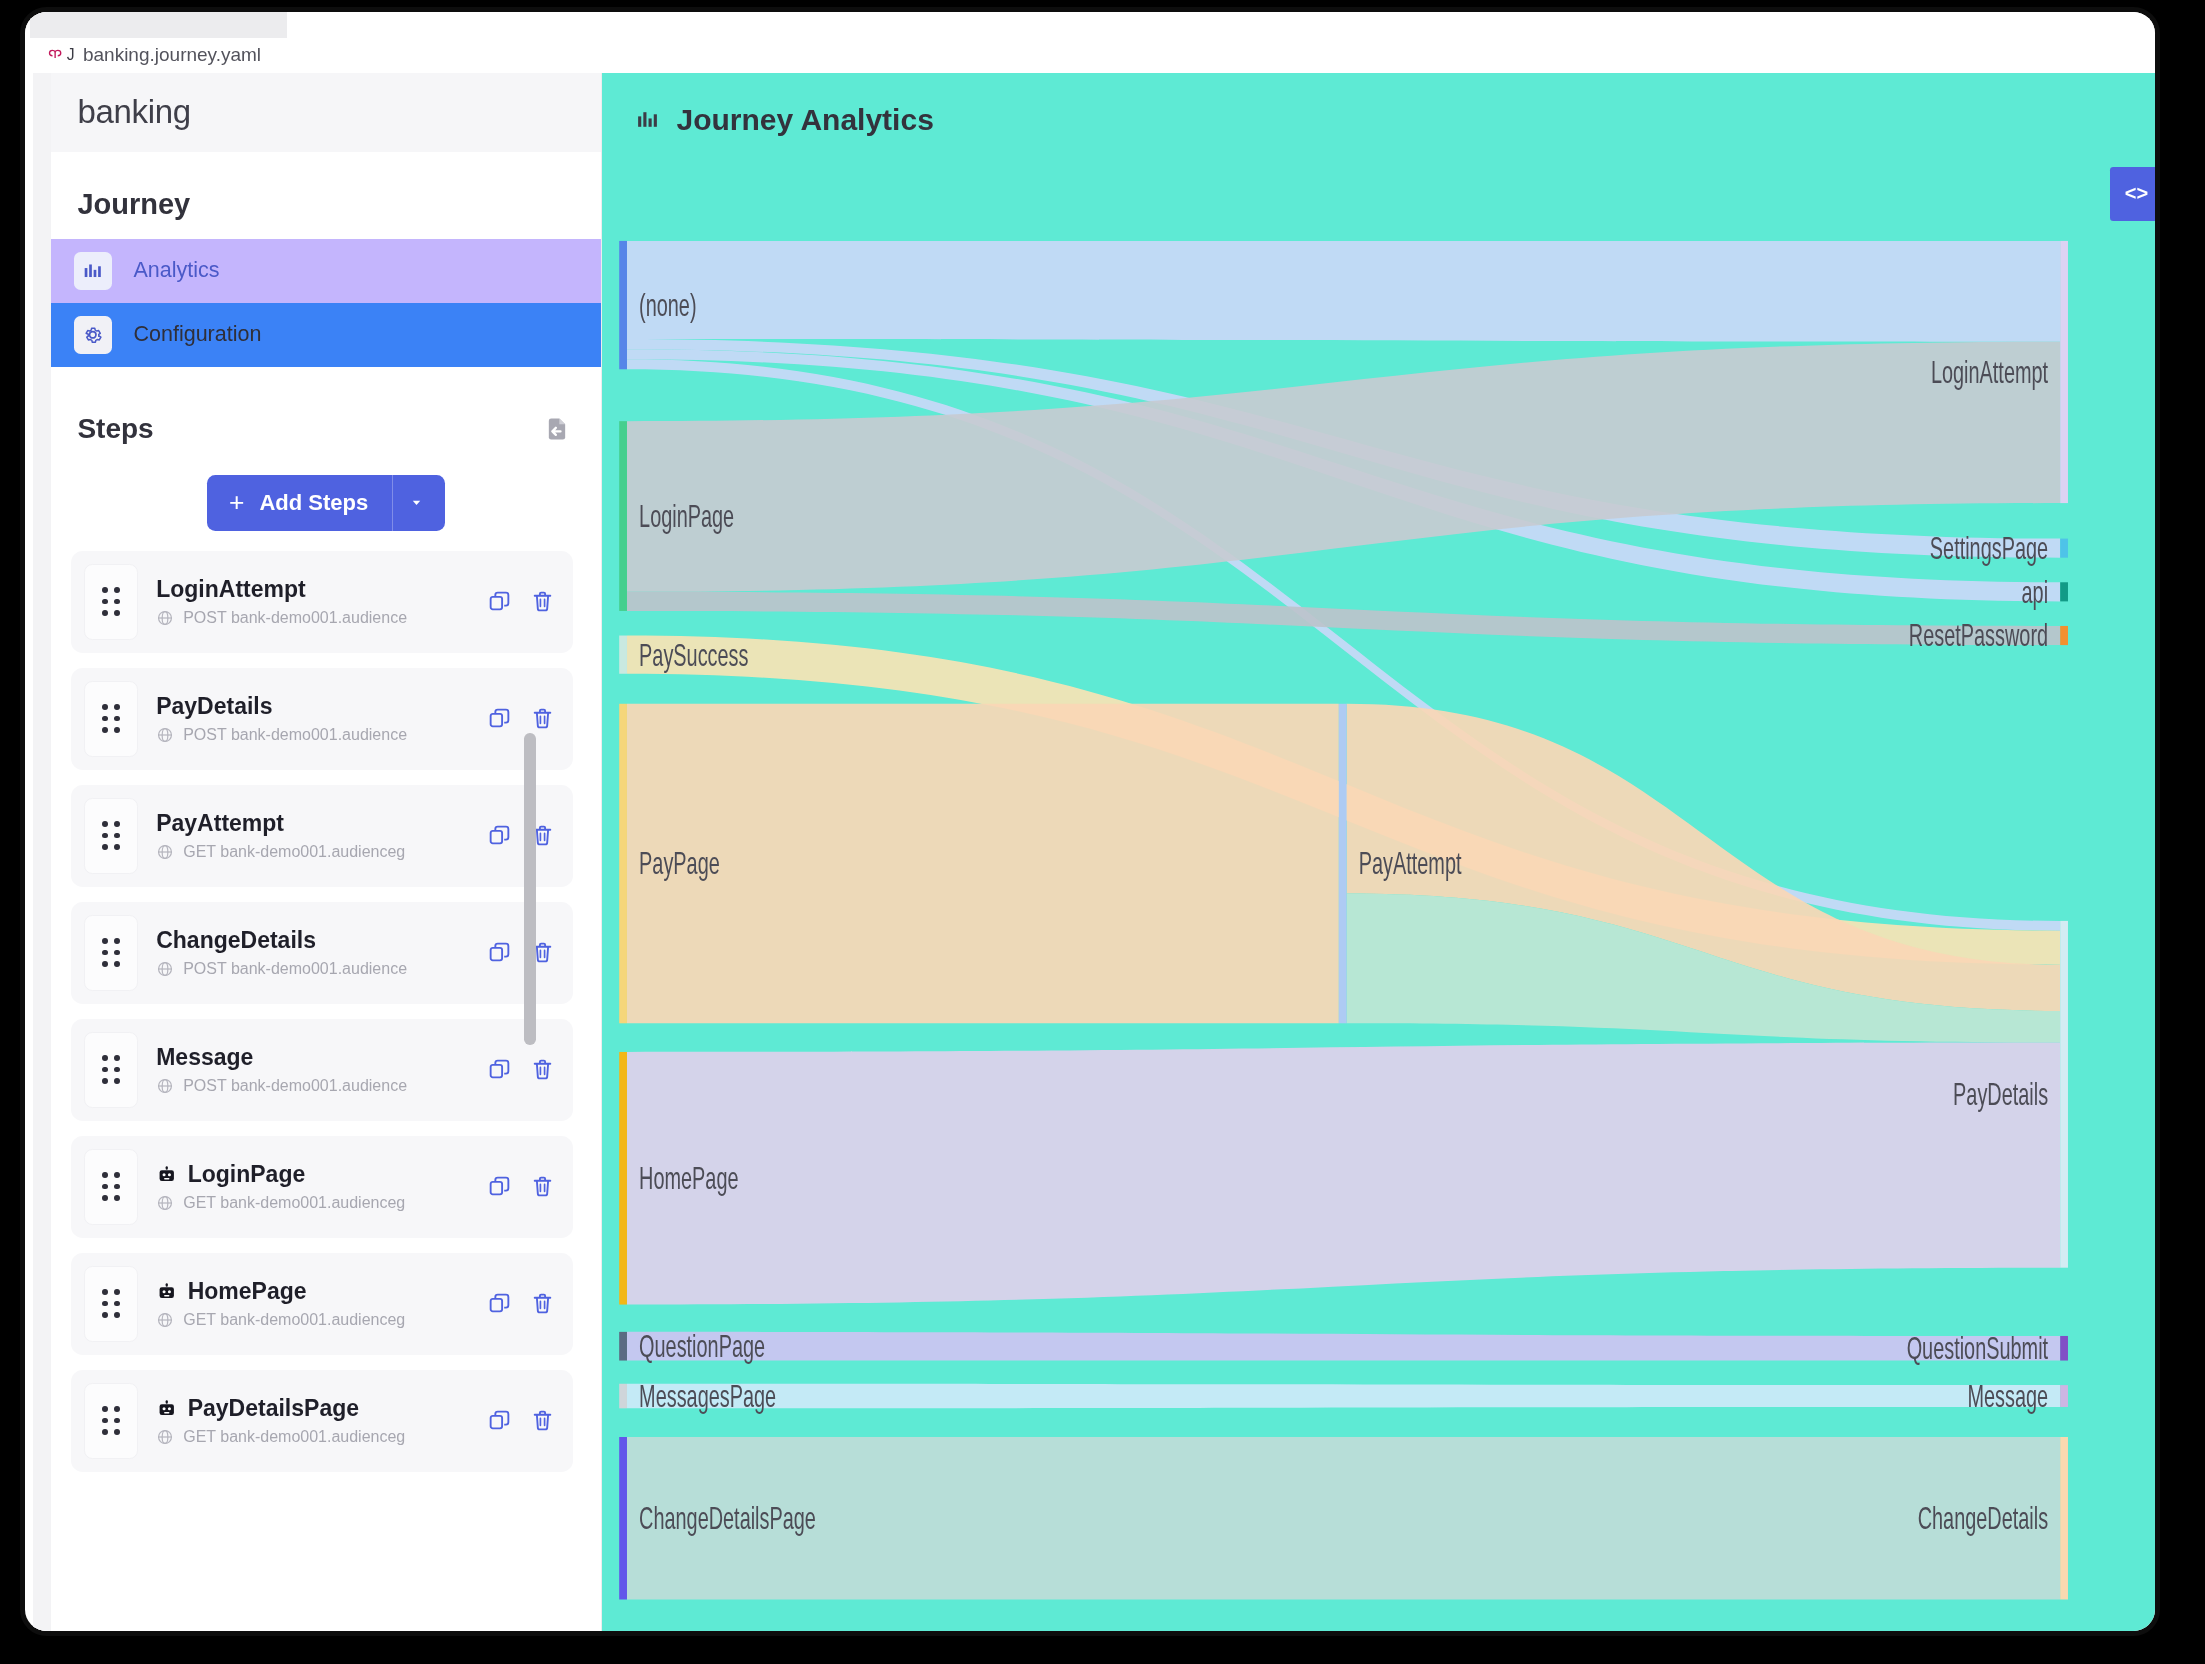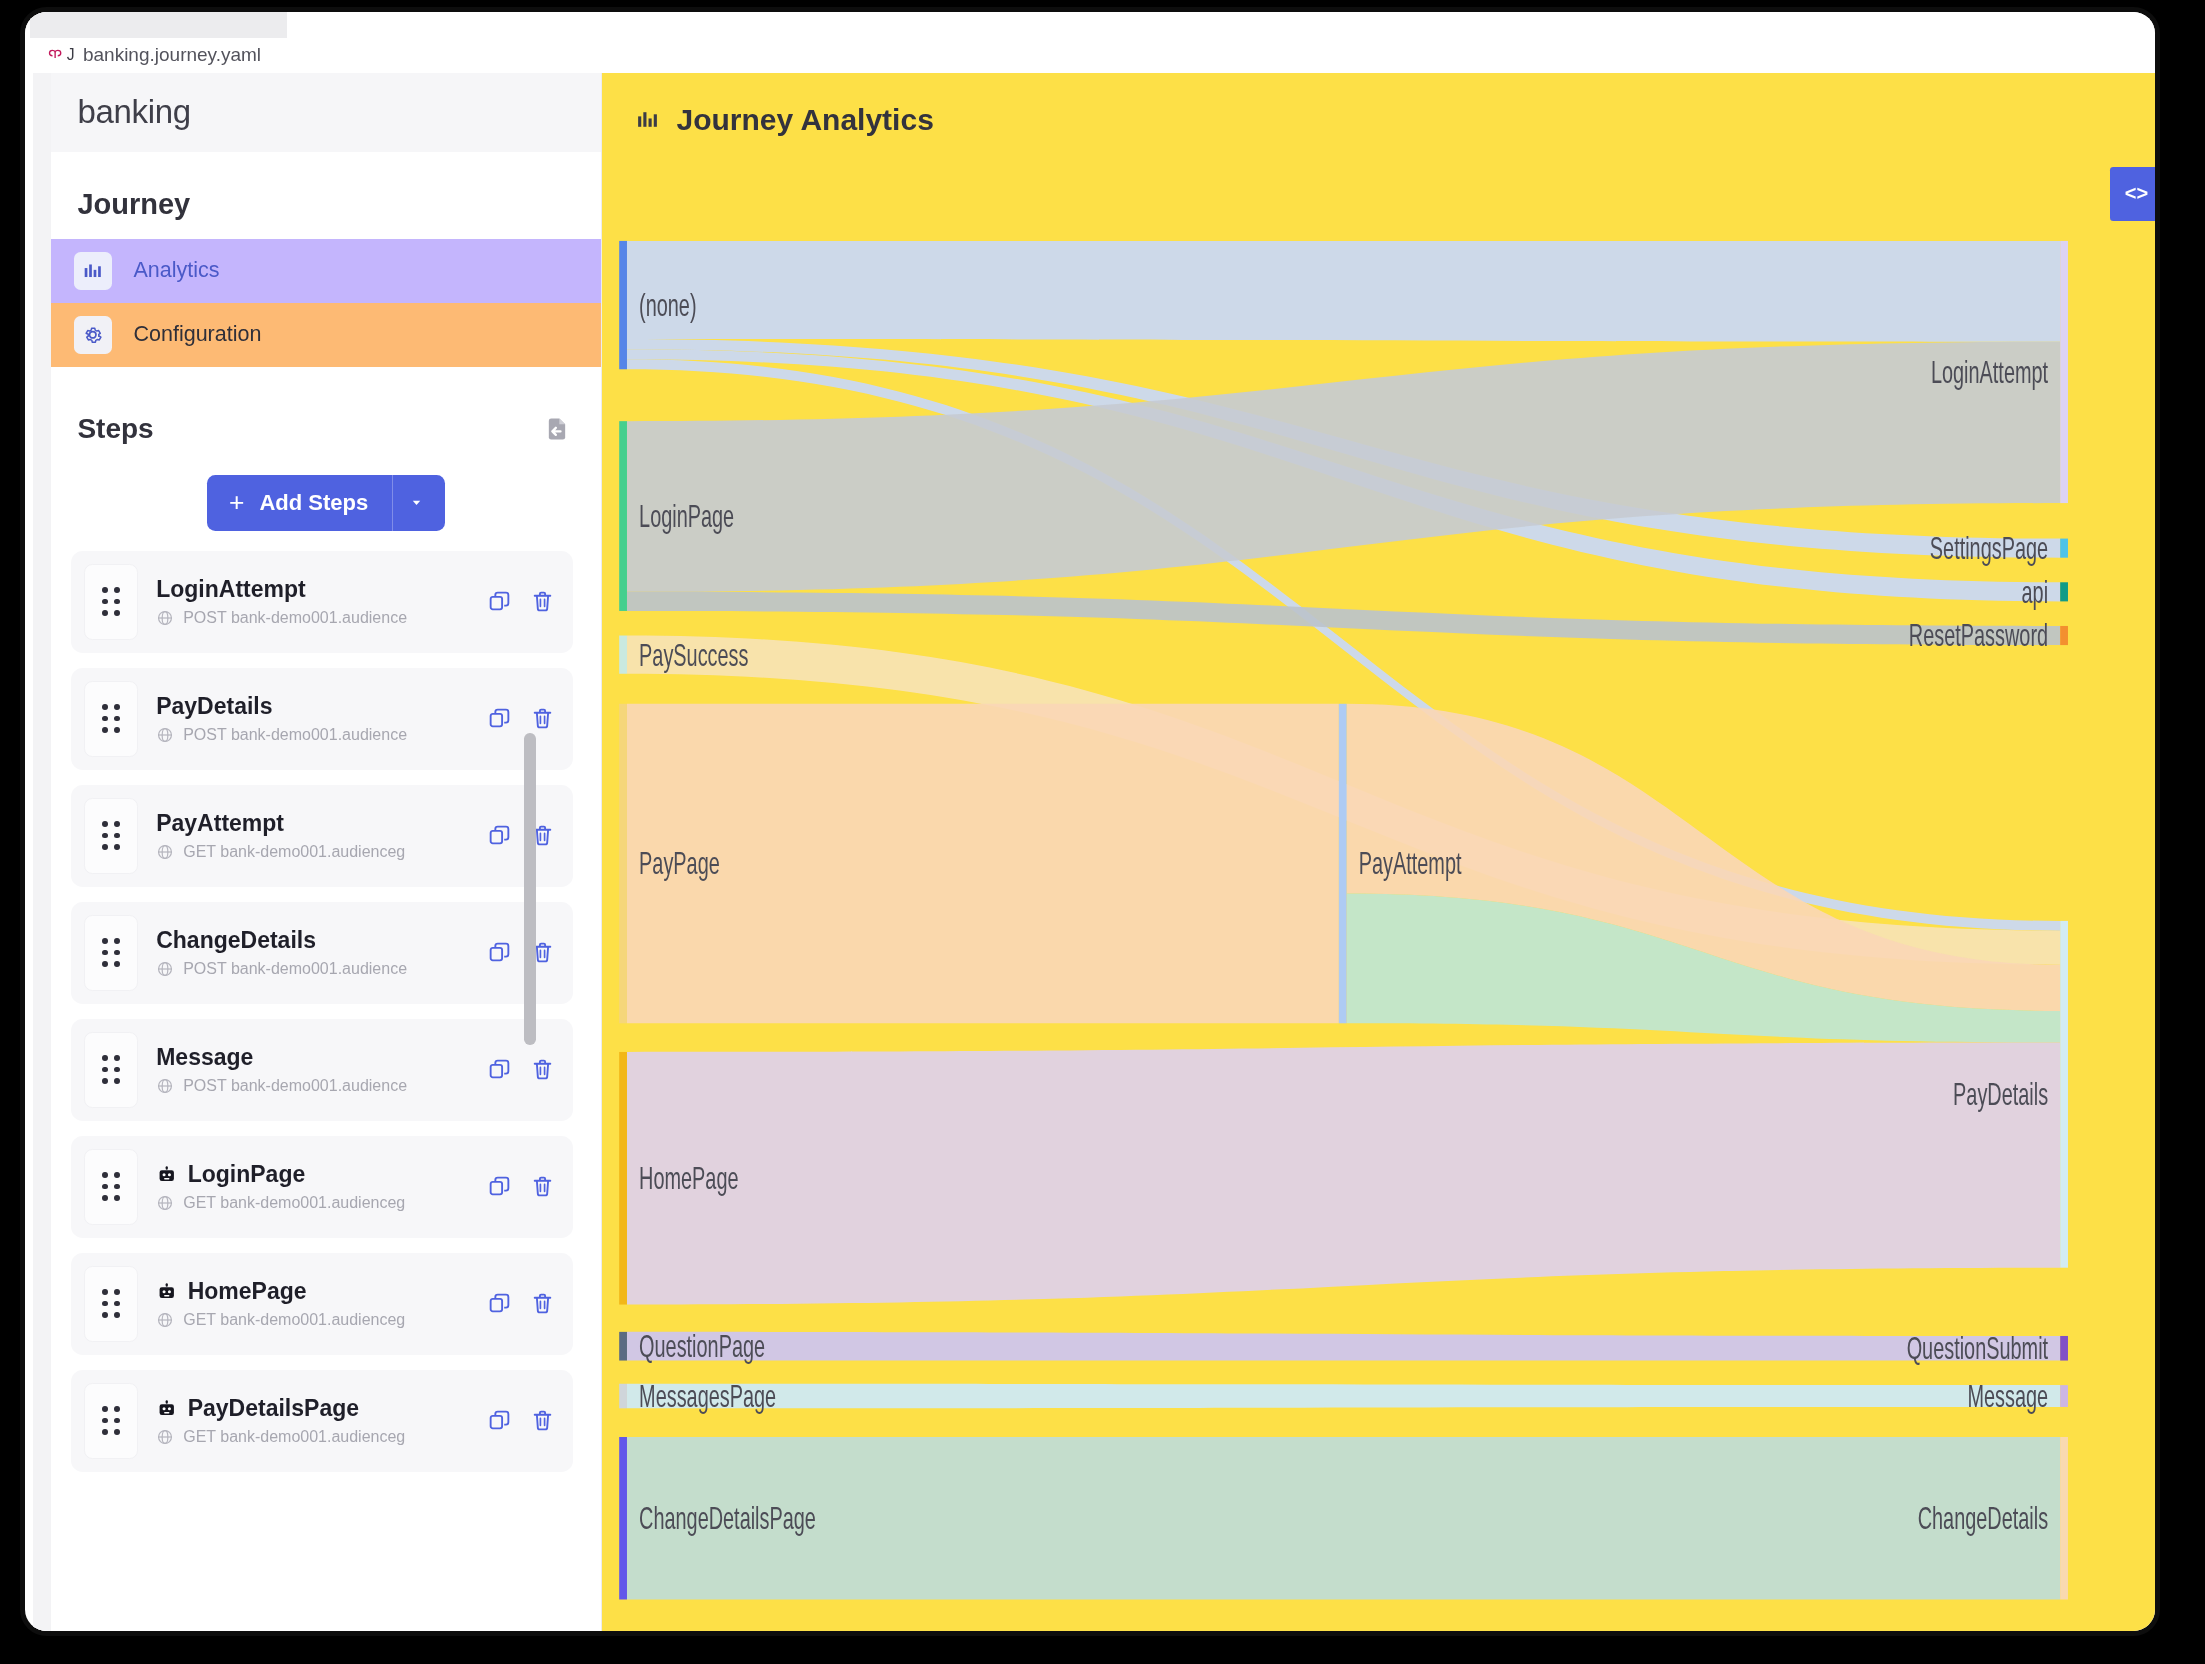--- a/index.html
+++ b/index.html
@@ -84,21 +84,21 @@
 
   .nav-item {
     position: relative; z-index: 2;
     margin-left: 18px;
     height: 64px;
     display: flex; align-items: center; gap: 21.5px;
     padding-left: 23px;
     cursor: pointer;
   }
   .nav-item.active { background: #c4b5fd; }
-  .nav-item.config { background: #fdba74; }
+  .nav-item.config { background: #3b82f6; }
   .nav-item .nav-ico {
     width: 38px; height: 38px; border-radius: 6.6px;
     background: #eceefb;
     display: flex; align-items: center; justify-content: center;
   }
   .nav-item.config .nav-ico { background: #f1f1f6; }
   .nav-item .nav-label { font-size: 21.5px; color: #2f2f39; }
   .nav-item.active .nav-label { color: #4a59c8; }
 
   .steps-head {
@@ -172,21 +172,21 @@
   #steps-thumb {
     position: absolute; z-index: 5;
     left: 491px; top: 660px; width: 11.6px; height: 312px;
     background: #bdbdc2; border-radius: 5.8px;
   }
 
   
   #main {
     position: relative;
     flex: 1; height: 100%;
-    background: #fde047;
+    background: #5eead4;
     overflow: hidden;
   }
   .main-title {
     display: flex; align-items: center; gap: 16.5px;
     padding: 30px 0 0 33px;
     font-size: 30px; font-weight: 700; color: #33333d;
   }
   .section-head { padding: 35px 0 0 33px; }
   .section-head .sh-title { font-size: 25px; font-weight: 700; color: #33333d; }
   .section-head .sh-sub { margin-top: 10px; font-size: 20.6px; color: #55555f; }

